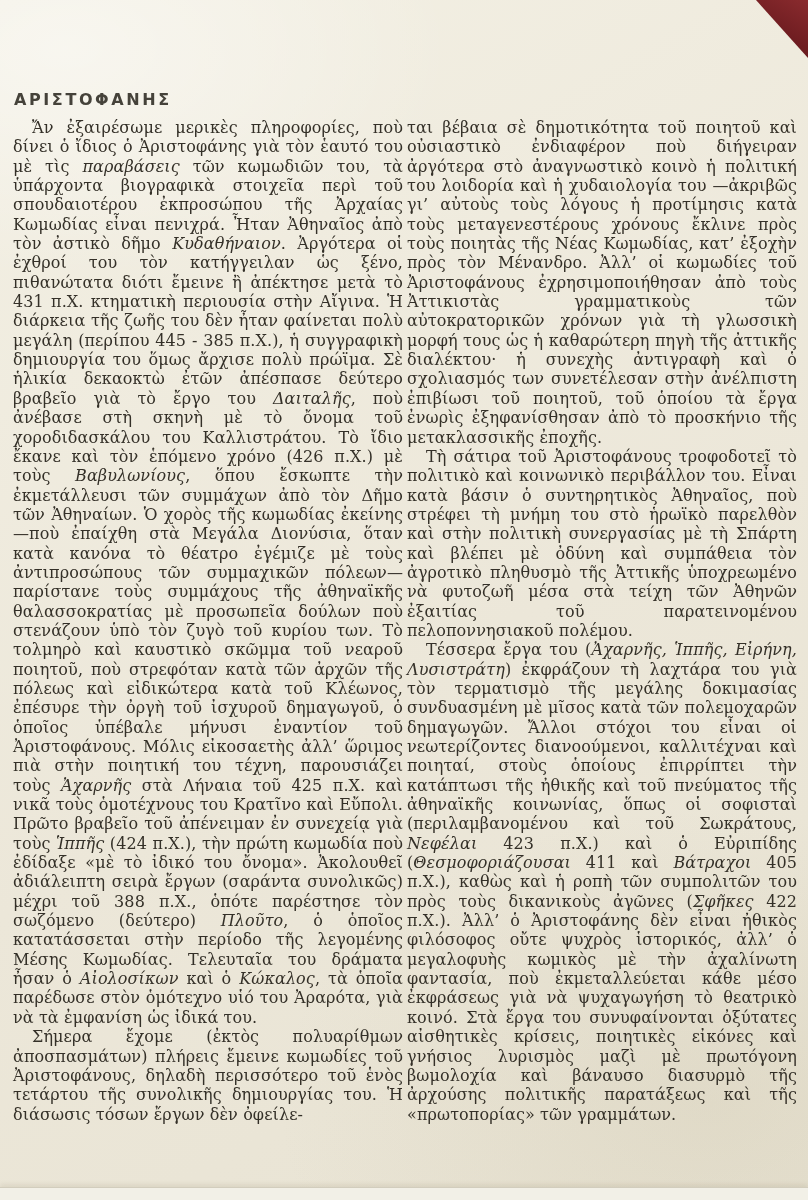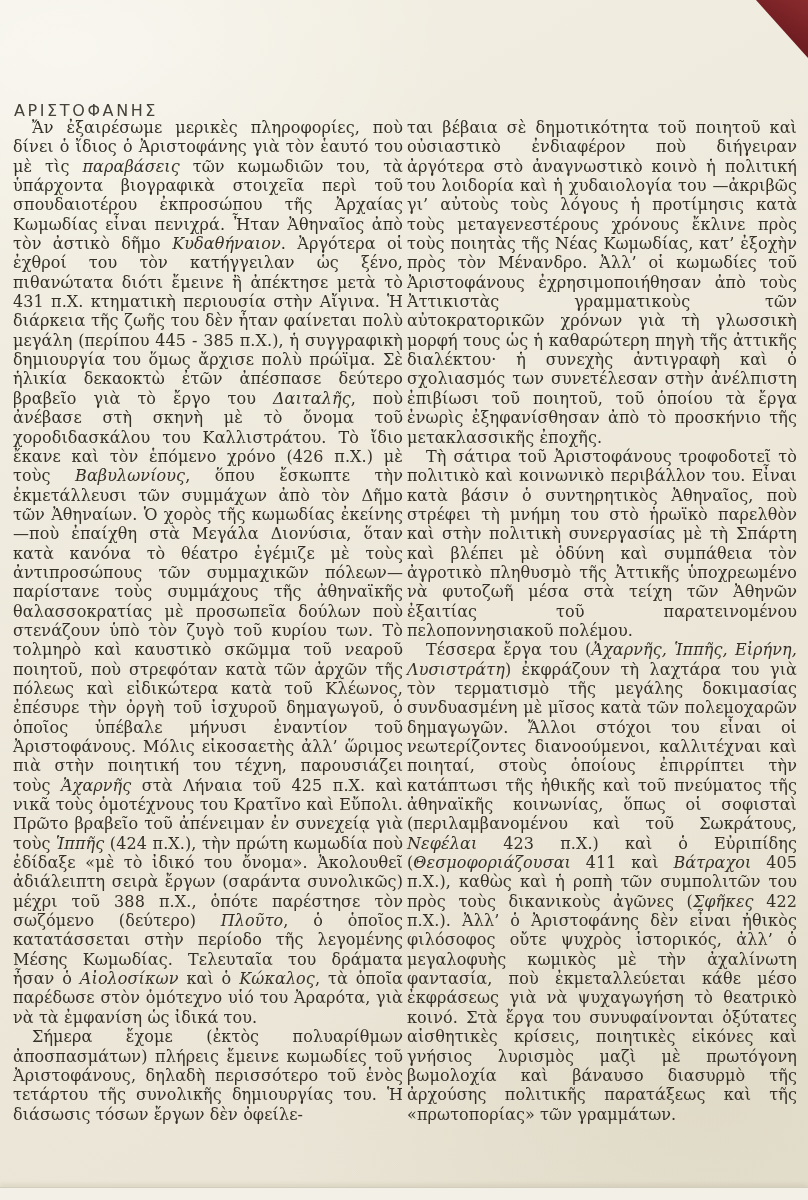--- a/index.html
+++ b/index.html
@@ -13,23 +13,23 @@
       linear-gradient(150deg,#f3f0e4 0%,#ece7d9 55%,#e8e3d3 100%);
     font-family:"DejaVu Serif","Liberation Serif",serif;
   }
   .corner-mark{
     position:absolute;top:0;right:0;
     width:52px;height:58px;
     clip-path:polygon(0 0,100% 0,100% 100%);
     background:linear-gradient(210deg,#8a2b2e 0%,#6f1d21 55%,#5c1518 100%);
   }
   .title{
-    position:absolute;left:14px;top:101px;margin:0;
+    position:absolute;left:14px;top:90px;margin:0;
     font-family:"DejaVu Sans","Liberation Sans",sans-serif;
-    font-weight:400;font-size:16px;letter-spacing:2.6px;
+    font-weight:700;font-size:16px;letter-spacing:2.6px;
     color:#45423a;
   }
   .columns{
     position:absolute;left:13px;right:11px;top:118px;
     display:flex;gap:4px;
   }
   .col{flex:1 1 0;min-width:0;}
   p.para{
     margin:0;
     text-align:justify;

